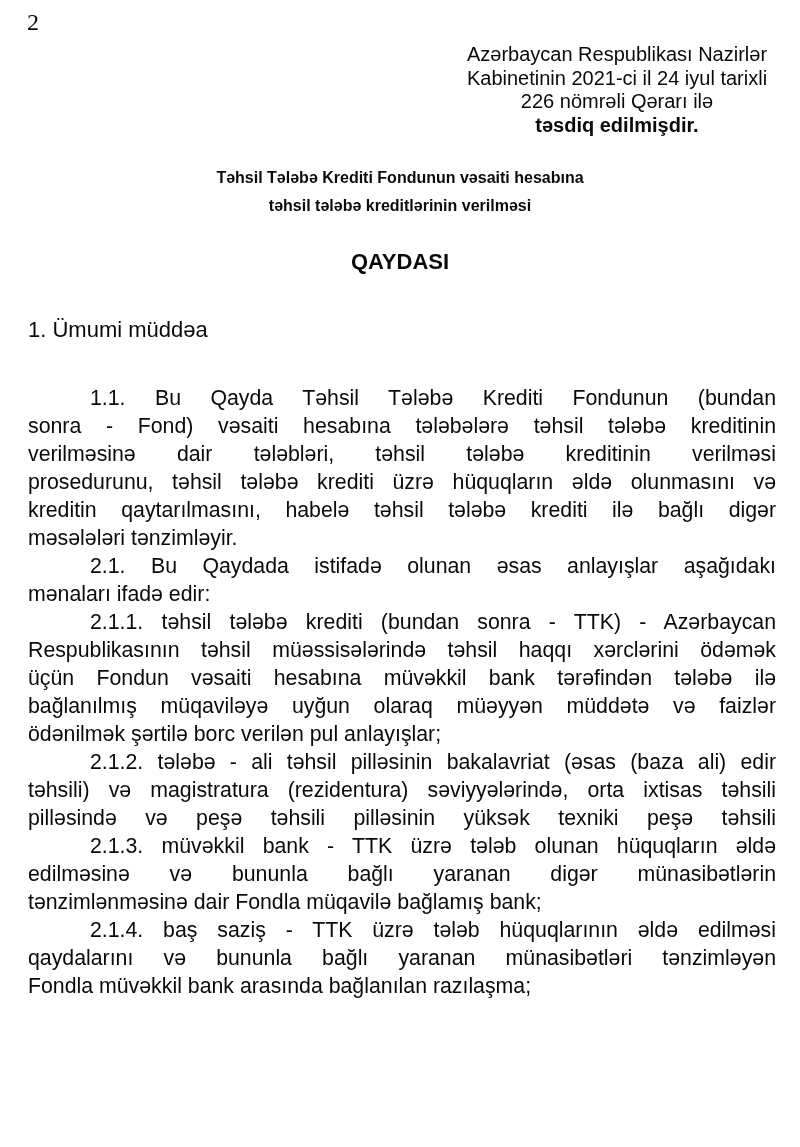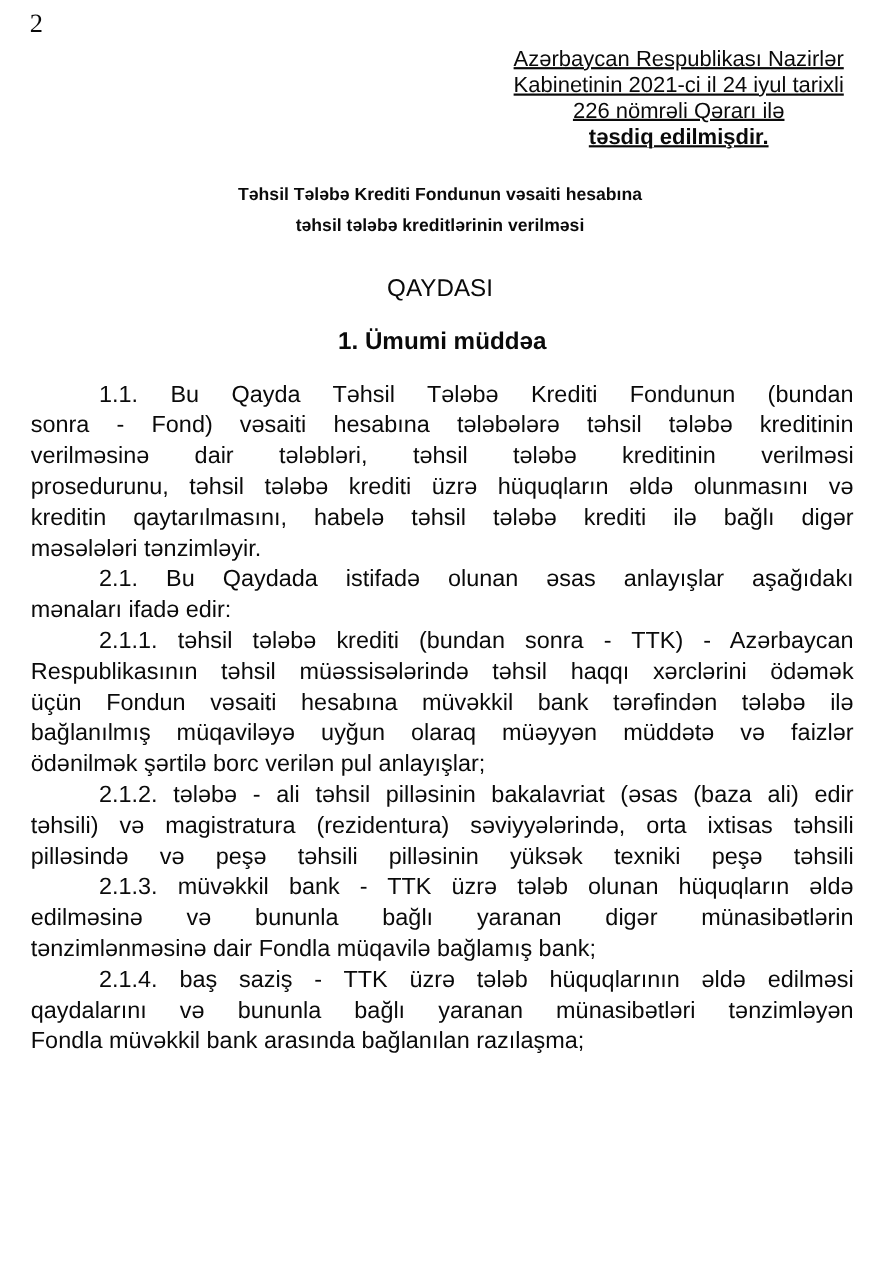--- a/index.html
+++ b/index.html
@@ -21,49 +21,47 @@
     line-height: 28px;
   }
   .approval {
     box-sizing: border-box;
     padding-top: 43px;
     margin-left: 452px;
     width: 330px;
     text-align: center;
     font-size: 20px;
     line-height: 23.5px;
-    text-decoration: underline;
   }
   .approval .emphasis { font-weight: bold; }
   .doc-title {
     margin-top: 27px;
     text-align: center;
     font-weight: bold;
     font-size: 16px;
     line-height: 28px;
   }
   .doc-type {
     margin-top: 28px;
     text-align: center;
-    font-weight: normal;
+    font-weight: bold;
     font-size: 22px;
     line-height: 28px;
   }
   .content {
     margin-left: 28px;
     margin-right: 24px;
     font-size: 21.3px;
     line-height: 28px;
   }
   .heading {
-    text-align: center;
-    font-weight: bold;
+    font-weight: normal;
     font-size: 22px;
     line-height: 28px;
-    margin: 20px 0;
+    margin: 40px 0;
   }
   .para { margin: 0; }
   .line {
     text-align: justify;
     text-align-last: justify;
     text-justify: inter-word;
     white-space: normal;
   }
   .line.first { text-indent: 62px; }
   .line.last { text-align-last: left; }

